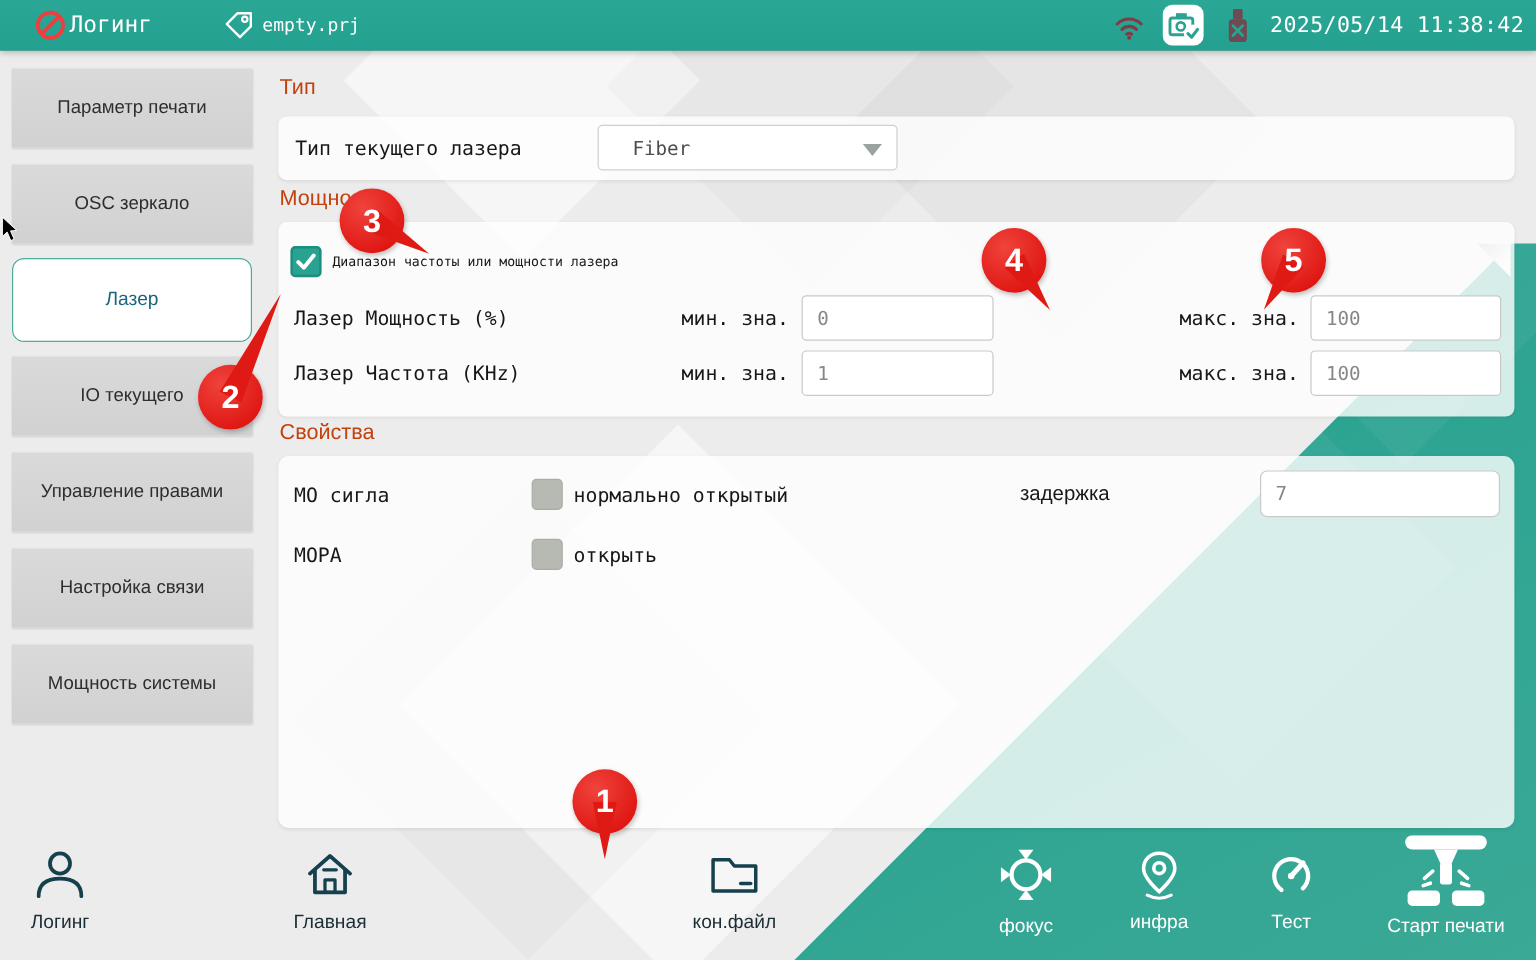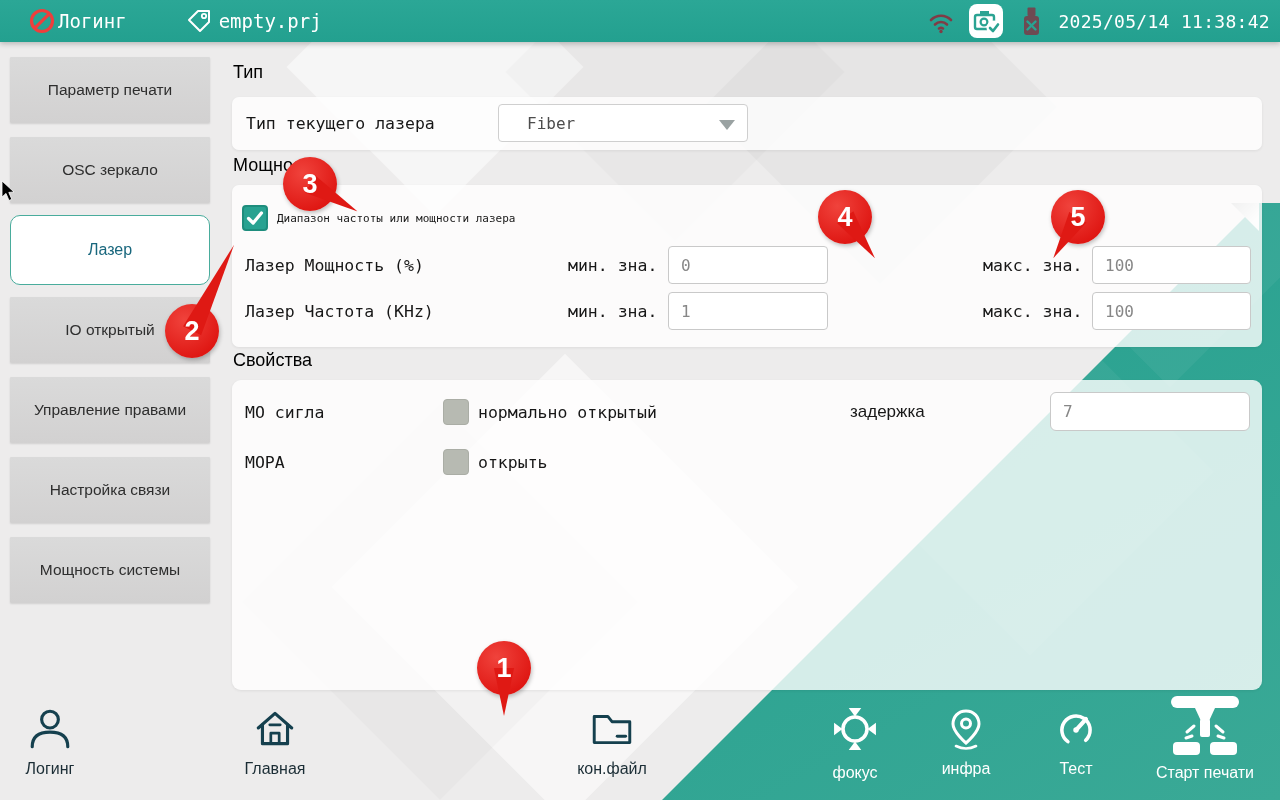--- a/index.html
+++ b/index.html
@@ -6,21 +6,21 @@
   html,body { width:1280px; height:800px; overflow:hidden; }
   body { font-family:"Liberation Sans", sans-serif; background:#ecebeb; position:relative; }
   .mono { font-family:"DejaVu Sans Mono", monospace; }
 
   
   .topbar { position:absolute; left:0; top:0; width:1280px; height:42px; z-index:30;
     background:linear-gradient(#2ba796,#23a08f); display:flex; align-items:center;
     box-shadow:0 2px 5px rgba(0,0,0,.22); color:#fff; }
   .topbar .tb-ic { display:flex; align-items:center; }
   .tb-user { font-size:19px; margin-left:2px; }
-  .tb-proj { font-size:19px; margin-left:6px; }
+  .tb-proj { font-size:15px; margin-left:6px; }
   .tb-left { display:flex; align-items:center; padding-left:28px; }
   .tb-tag { margin-left:58px; display:flex; align-items:center; }
   .tb-right { margin-left:auto; display:flex; align-items:center; gap:11px; padding-right:10px; }
   .tb-time { font-size:18px; letter-spacing:.3px; }
 
   
   .teal-bg { position:absolute; left:0; top:42px; width:1280px; height:758px; z-index:0;
     background:linear-gradient(150deg,#1f9c8b 0%, #2aa291 55%, #3aa996 100%); overflow:hidden; }
   .teal-bg .dm { position:absolute; transform:rotate(45deg); }
   .sheet { position:absolute; left:0; top:42px; width:1280px; height:758px; z-index:1;
@@ -34,21 +34,21 @@
 
   
   .side-btn { position:absolute; left:10px; width:200px; height:66px; z-index:10;
     background:linear-gradient(#dadada,#d2d1d1); border-radius:1px;
     display:flex; align-items:center; justify-content:center;
     font-size:15.5px; color:#2e2e2e; box-shadow:0 1px 2px rgba(0,0,0,.12); cursor:pointer; }
   .side-btn.active { background:#fff; border:1.5px solid #49ac9c; border-radius:10px;
     color:#19677d; font-size:16px; height:70px; box-shadow:none; }
 
   
-  .sec-title { position:absolute; left:233px; z-index:10; font-size:18px; color:#000000; }
+  .sec-title { position:absolute; left:233px; z-index:10; font-size:18px; color:#c2410c; }
   .card { position:absolute; left:232px; width:1030px; z-index:5;
     background:rgba(255,255,255,.8); border-radius:7px; box-shadow:0 1px 3px rgba(0,0,0,.07); }
   .flabel { position:absolute; font-family:"DejaVu Sans Mono", monospace; font-size:16.5px; color:#171717;
     display:flex; align-items:center; }
   .tb-input { position:absolute; background:#fff; border:1px solid #c9c9c9; border-radius:4px;
     height:38px; display:flex; align-items:center; padding:0 12px;
     font-family:"DejaVu Sans Mono", monospace; font-size:16px; color:#878787; }
   .dropdown { position:absolute; left:266px; top:7px; width:250px; height:38px; background:#fff;
     border:1px solid #cfcfcf; border-radius:4px; display:flex; align-items:center; padding:0 28px;
     font-family:"DejaVu Sans Mono", monospace; font-size:16px; color:#4d4d4d; cursor:pointer; }
@@ -144,21 +144,21 @@
           </g>
         </svg>
     </span>
     <span class="tb-time mono">2025/05/14 11:38:42</span>
   </div>
 </div>
 
 <div class="side-btn" style="top:57px;">Параметр печати</div>
 <div class="side-btn" style="top:137px;">OSC зеркало</div>
 <div class="side-btn active" style="top:215px;">Лазер</div>
-<div class="side-btn" style="top:297px;">IO открытый</div>
+<div class="side-btn" style="top:297px;">IO текущего</div>
 <div class="side-btn" style="top:377px;">Управление правами</div>
 <div class="side-btn" style="top:457px;">Настройка связи</div>
 <div class="side-btn" style="top:537px;">Мощность системы</div>
 
 <div class="sec-title" style="top:62px;">Тип</div>
 <div class="card" style="top:97px; height:53px;">
   <div class="flabel" style="left:14px; top:0; height:53px;">Тип текущего лазера</div>
   <div class="dropdown">
     <span>Fiber</span>
     <span class="caret"></span>

